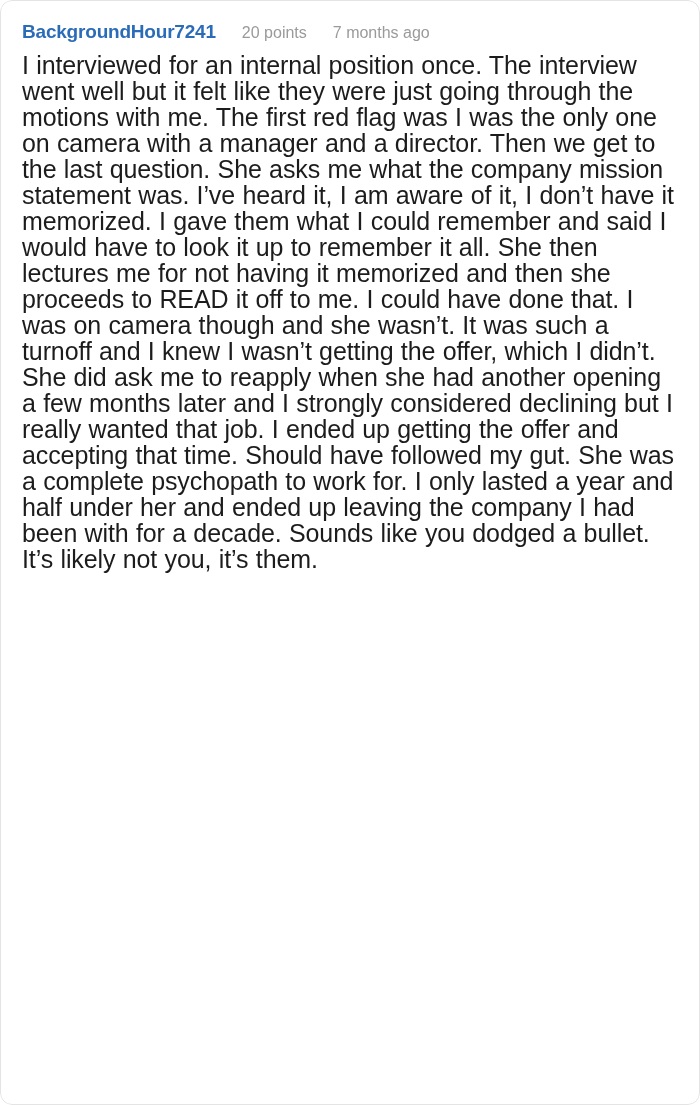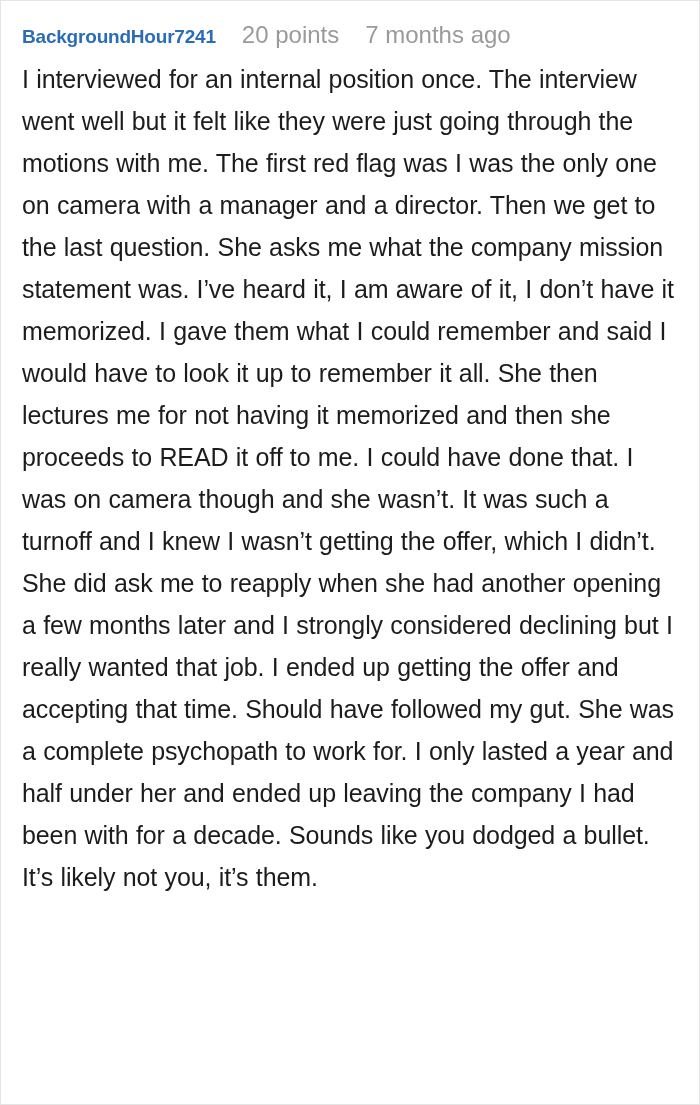--- a/index.html
+++ b/index.html
@@ -2,21 +2,21 @@
 <html style="--c-username: #2b6cb9; --c-meta: #9a9a9a; --c-body: #1c1c1c; --c-border: #e4e4e4; --c-bg: #ffffff;"><head>
 <meta charset="utf-8">
 <style>
   :root{
     --c-username:#2b6cb9;
     --c-meta:#9a9a9a;
     --c-body:#1c1c1c;
     --c-border:#e4e4e4;
     --c-bg:#ffffff;
   }
-  *{margin:0;padding:0;box-sizing:border-box;}
+  *{margin:0;padding:0;box-sizing:border-box;border-radius:12px;}
   html,body{width:700px;height:1105px;background:#fff;}
   body{font-family:"Liberation Sans","DejaVu Sans",sans-serif;}
   .comment-card{
     width:700px;
     height:1105px;
     background:var(--c-bg);
     border:1px solid var(--c-border);
     padding:20px 24px 16px 21px;
     overflow:hidden;
   }
@@ -29,27 +29,27 @@
   .username-link{
     color:var(--c-username);
     font-weight:bold;
     font-size:19px;
     text-decoration:none;
     letter-spacing:-0.2px;
     cursor:pointer;
   }
   .meta-label{
     color:var(--c-meta);
-    font-size:24px;
+    font-size:16px;
     font-weight:normal;
   }
   .comment-body{
     color:var(--c-body);
     font-size:25px;
-    line-height:42px;
+    line-height:26px;
     letter-spacing:-0.1px;
     word-spacing:0.5px;
   }
 </style>
 </head>
 <body>
 
 <div class="comment-card">
   <div class="comment-header">
     <a class="username-link">BackgroundHour7241</a>

